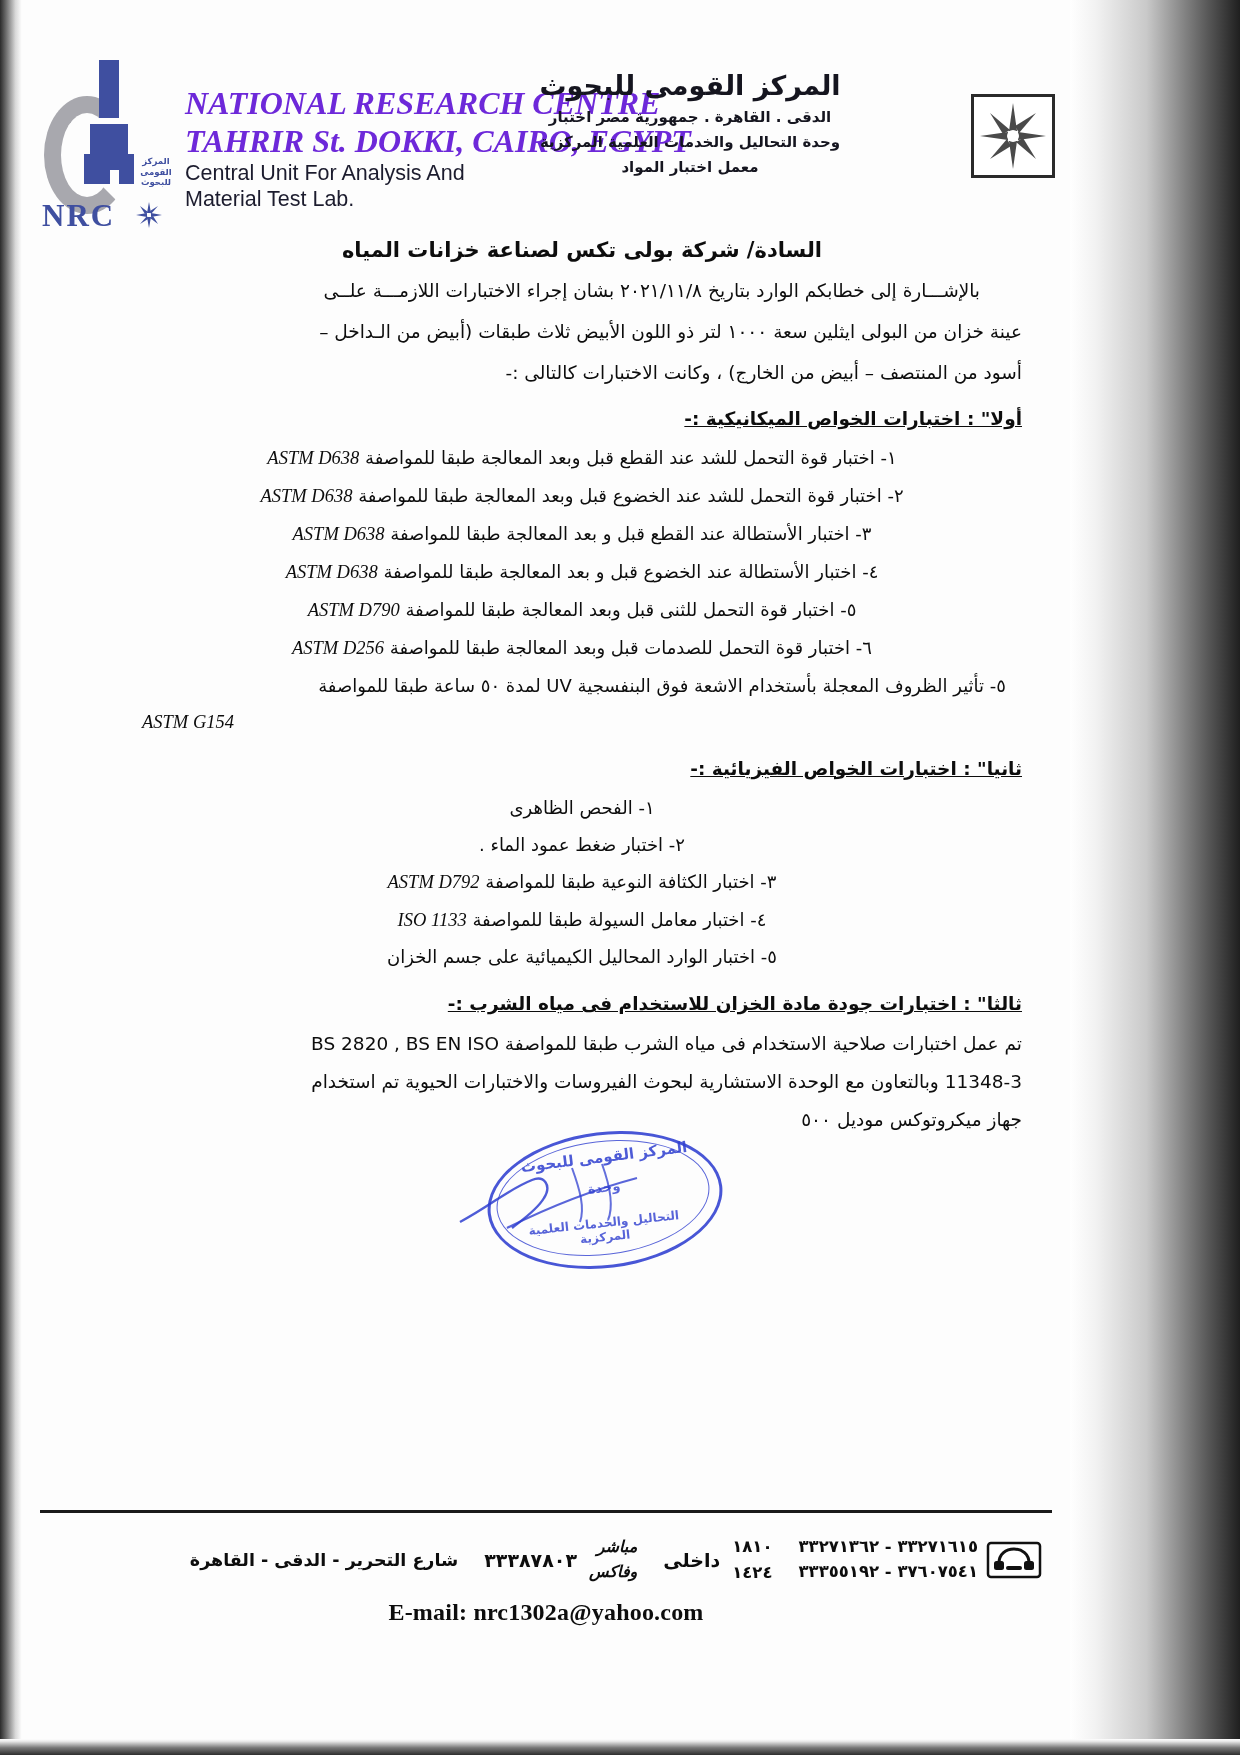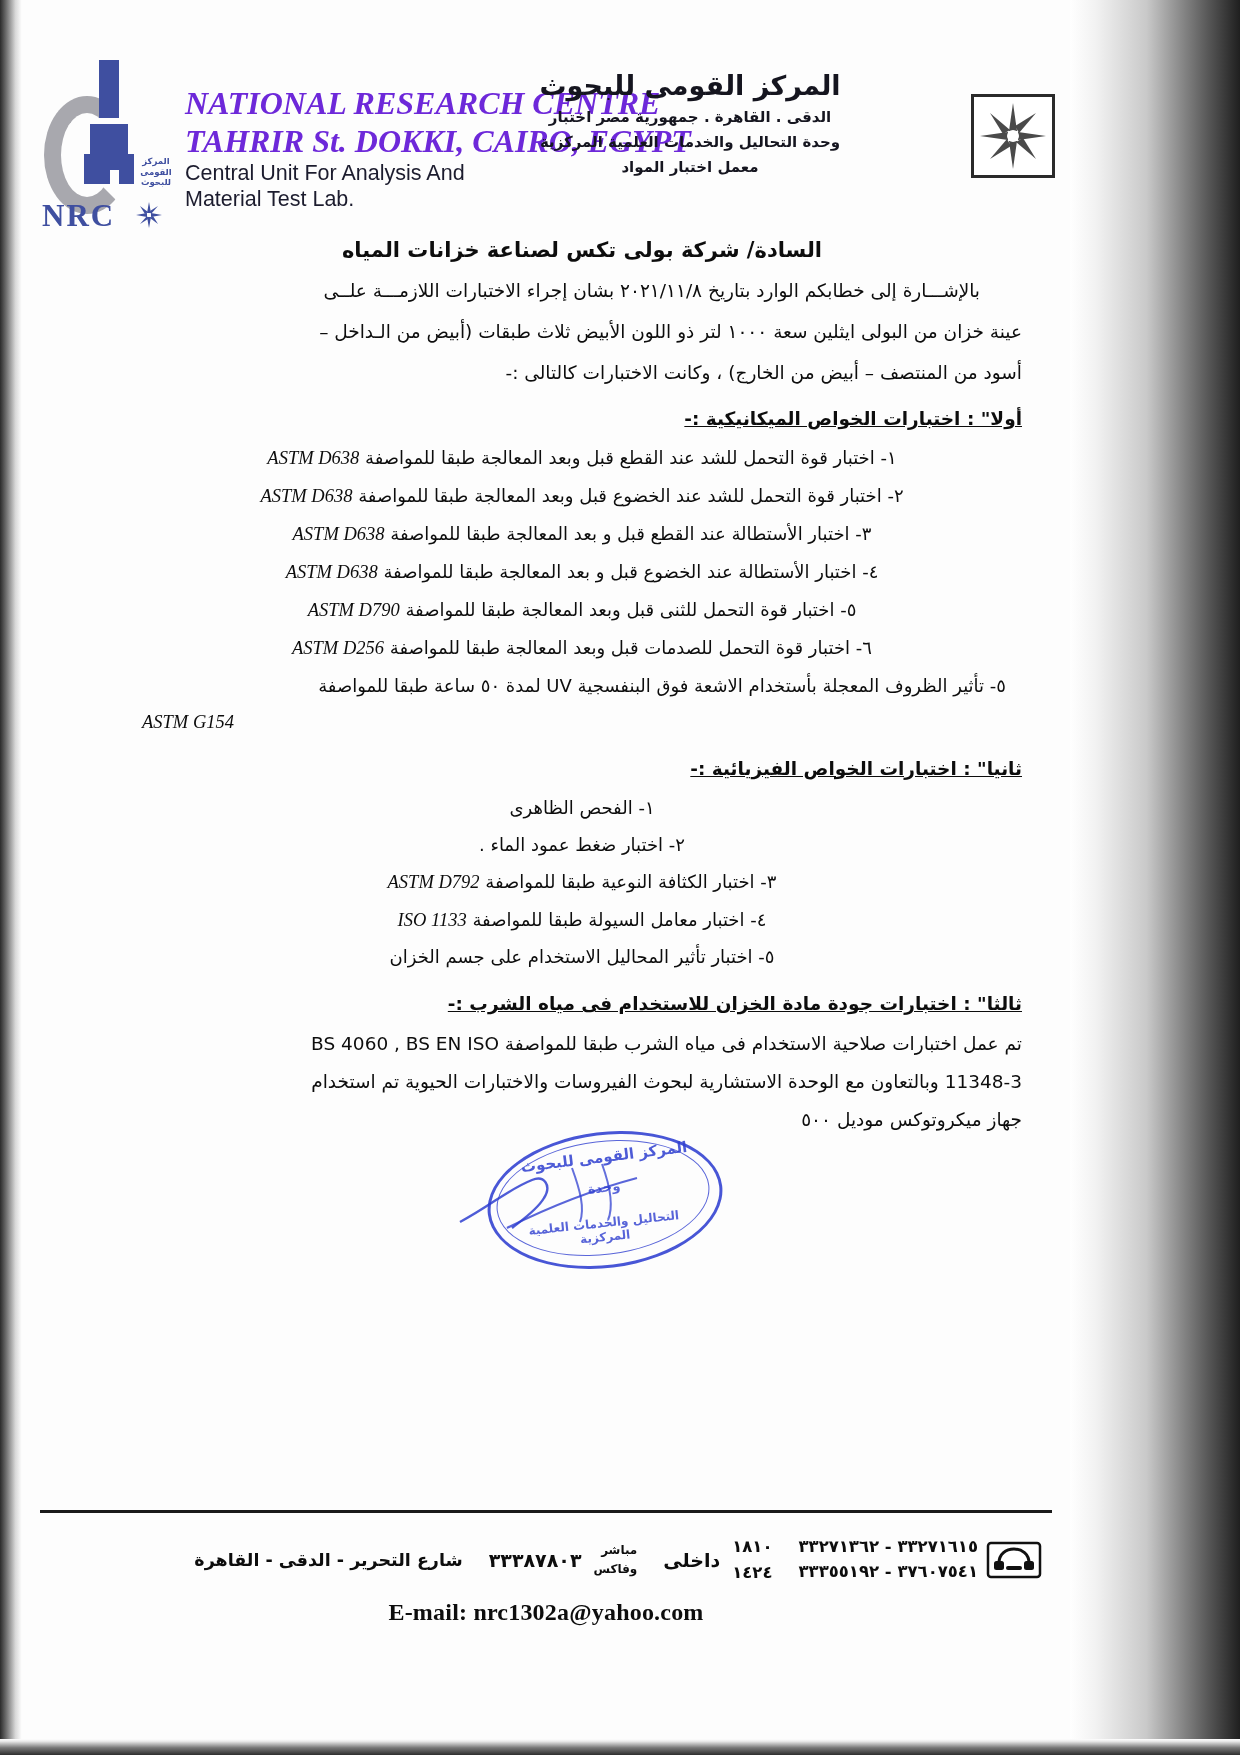--- a/index.html
+++ b/index.html
@@ -342,23 +342,24 @@
     line-height: 1.5;
     direction: ltr;
     text-align: right;
     margin-right: 8px;
     white-space: nowrap;
   }
   .f-col {
     display: flex;
     flex-direction: column;
     font-weight: bold;
-    font-size: 12px;
+    font-size: 16px;
     line-height: 1.55;
     white-space: nowrap;
+    font-style: italic;
   }
   .f-label { font-weight: bold; font-size: 19px; }
   .f-gap { width: 26px; flex: 0 0 auto; }
   .f-gap-sm { width: 12px; flex: 0 0 auto; }
   .f-num-col {
     display: flex; flex-direction: column;
     font-weight: bold; font-size: 16.5px; line-height: 1.55;
     direction: ltr; text-align: center;
   }
   .addr {
@@ -501,26 +502,26 @@
         <span>اختبار الكثافة النوعية طبقا للمواصفة</span>
         <span class="astm">ASTM D792</span>
       </p>
       <p class="list-item">
         <span>٤-</span>
         <span>اختبار معامل السيولة طبقا للمواصفة</span>
         <span class="astm">ISO 1133</span>
       </p>
       <p class="list-item">
         <span>٥-</span>
-        <span>اختبار تأثير المحاليل الاستخدام على جسم الخزان</span>
+        <span>اختبار الوارد المحاليل الكيميائية على جسم الخزان</span>
       </p>
 
       <div class="section-head">ثالثا" : اختبارات جودة مادة الخزان للاستخدام فى مياه الشرب :-</div>
 
-      <p class="para-final">تم عمل اختبارات صلاحية الاستخدام فى مياه الشرب طبقا للمواصفة  BS 4060 , BS EN ISO</p>
+      <p class="para-final">تم عمل اختبارات صلاحية الاستخدام فى مياه الشرب طبقا للمواصفة  BS 2820 , BS EN ISO</p>
       <p class="para-final">11348-3  وبالتعاون مع الوحدة الاستشارية لبحوث الفيروسات والاختبارات الحيوية تم استخدام</p>
       <p class="para-final">جهاز ميكروتوكس موديل ٥٠٠</p>
     </div>
 
     <div class="stamp">
       <svg class="sig" viewBox="0 0 270 110">
         <path d="M8 72 C40 55, 55 40, 80 30 C92 25, 100 35, 92 48 C85 60, 70 70, 60 78" fill="none" stroke="#2f3fd0" stroke-width="2.4" opacity=".85"></path>
         <path d="M55 78 C95 58, 140 40, 185 28" fill="none" stroke="#2f3fd0" stroke-width="2.2" opacity=".8"></path>
         <path d="M120 18 C128 40, 133 58, 128 72" fill="none" stroke="#2f3fd0" stroke-width="2" opacity=".75"></path>
         <path d="M150 14 C158 36, 162 56, 156 70" fill="none" stroke="#2f3fd0" stroke-width="2" opacity=".75"></path>

